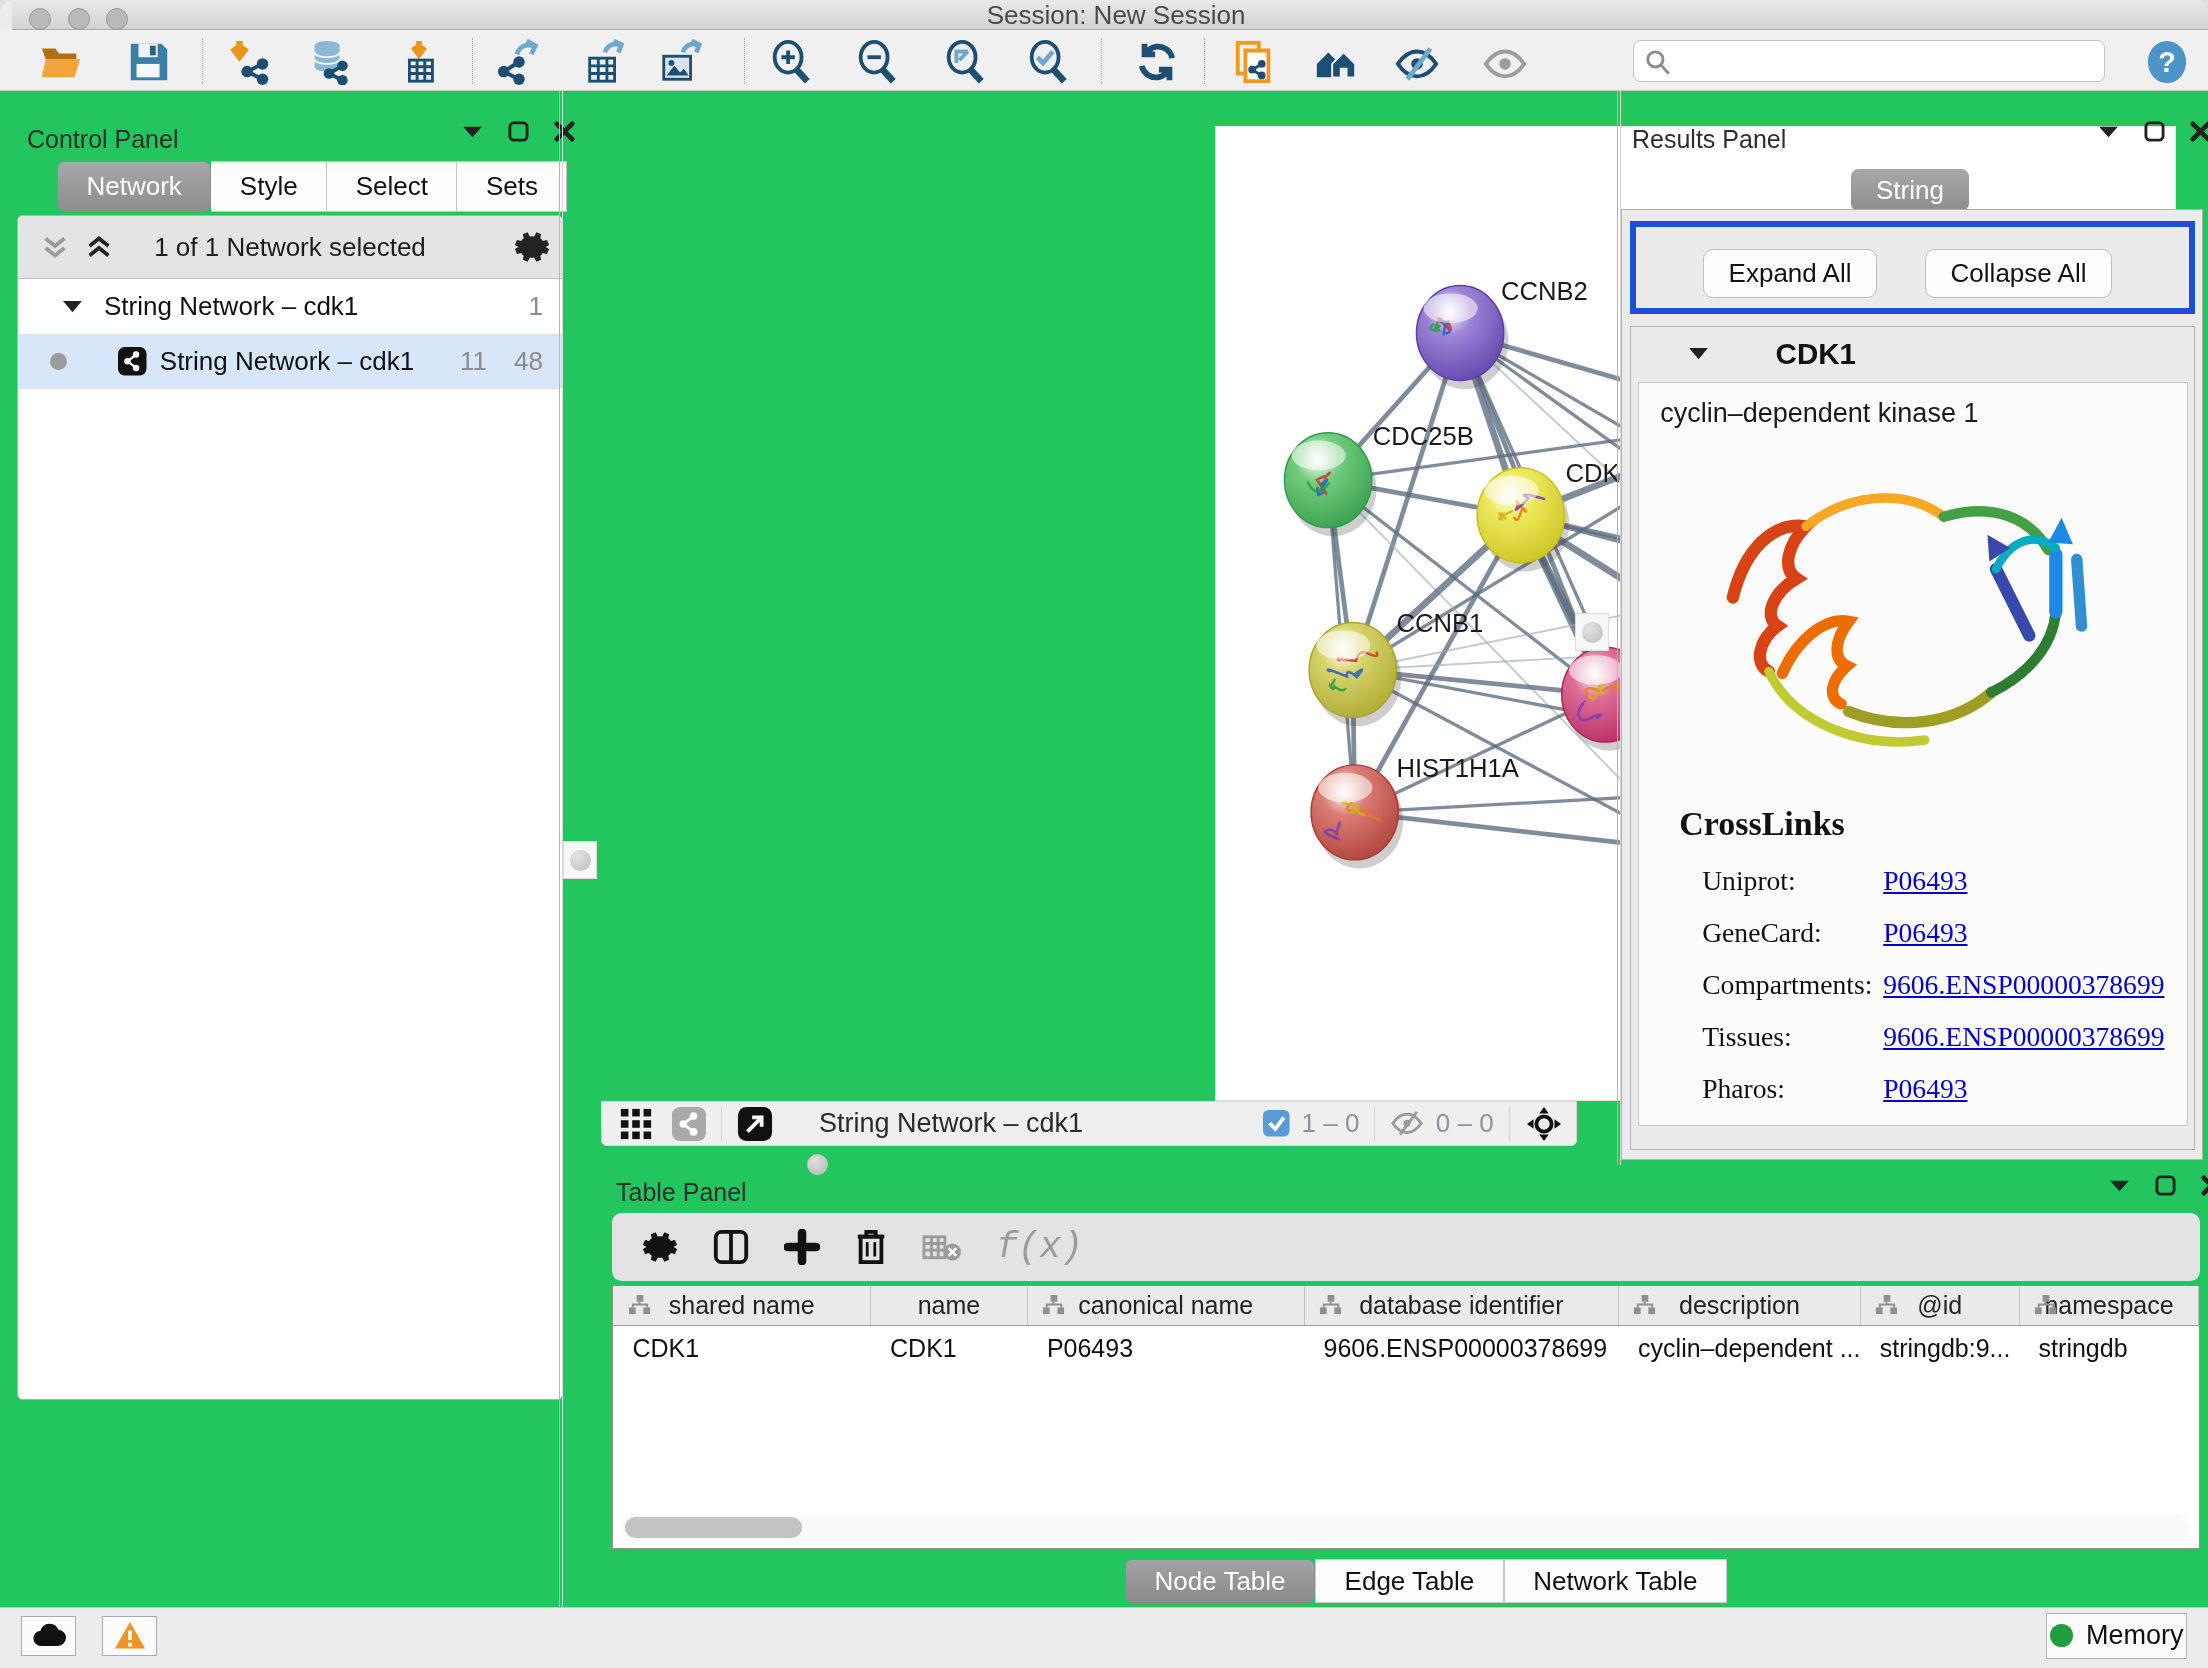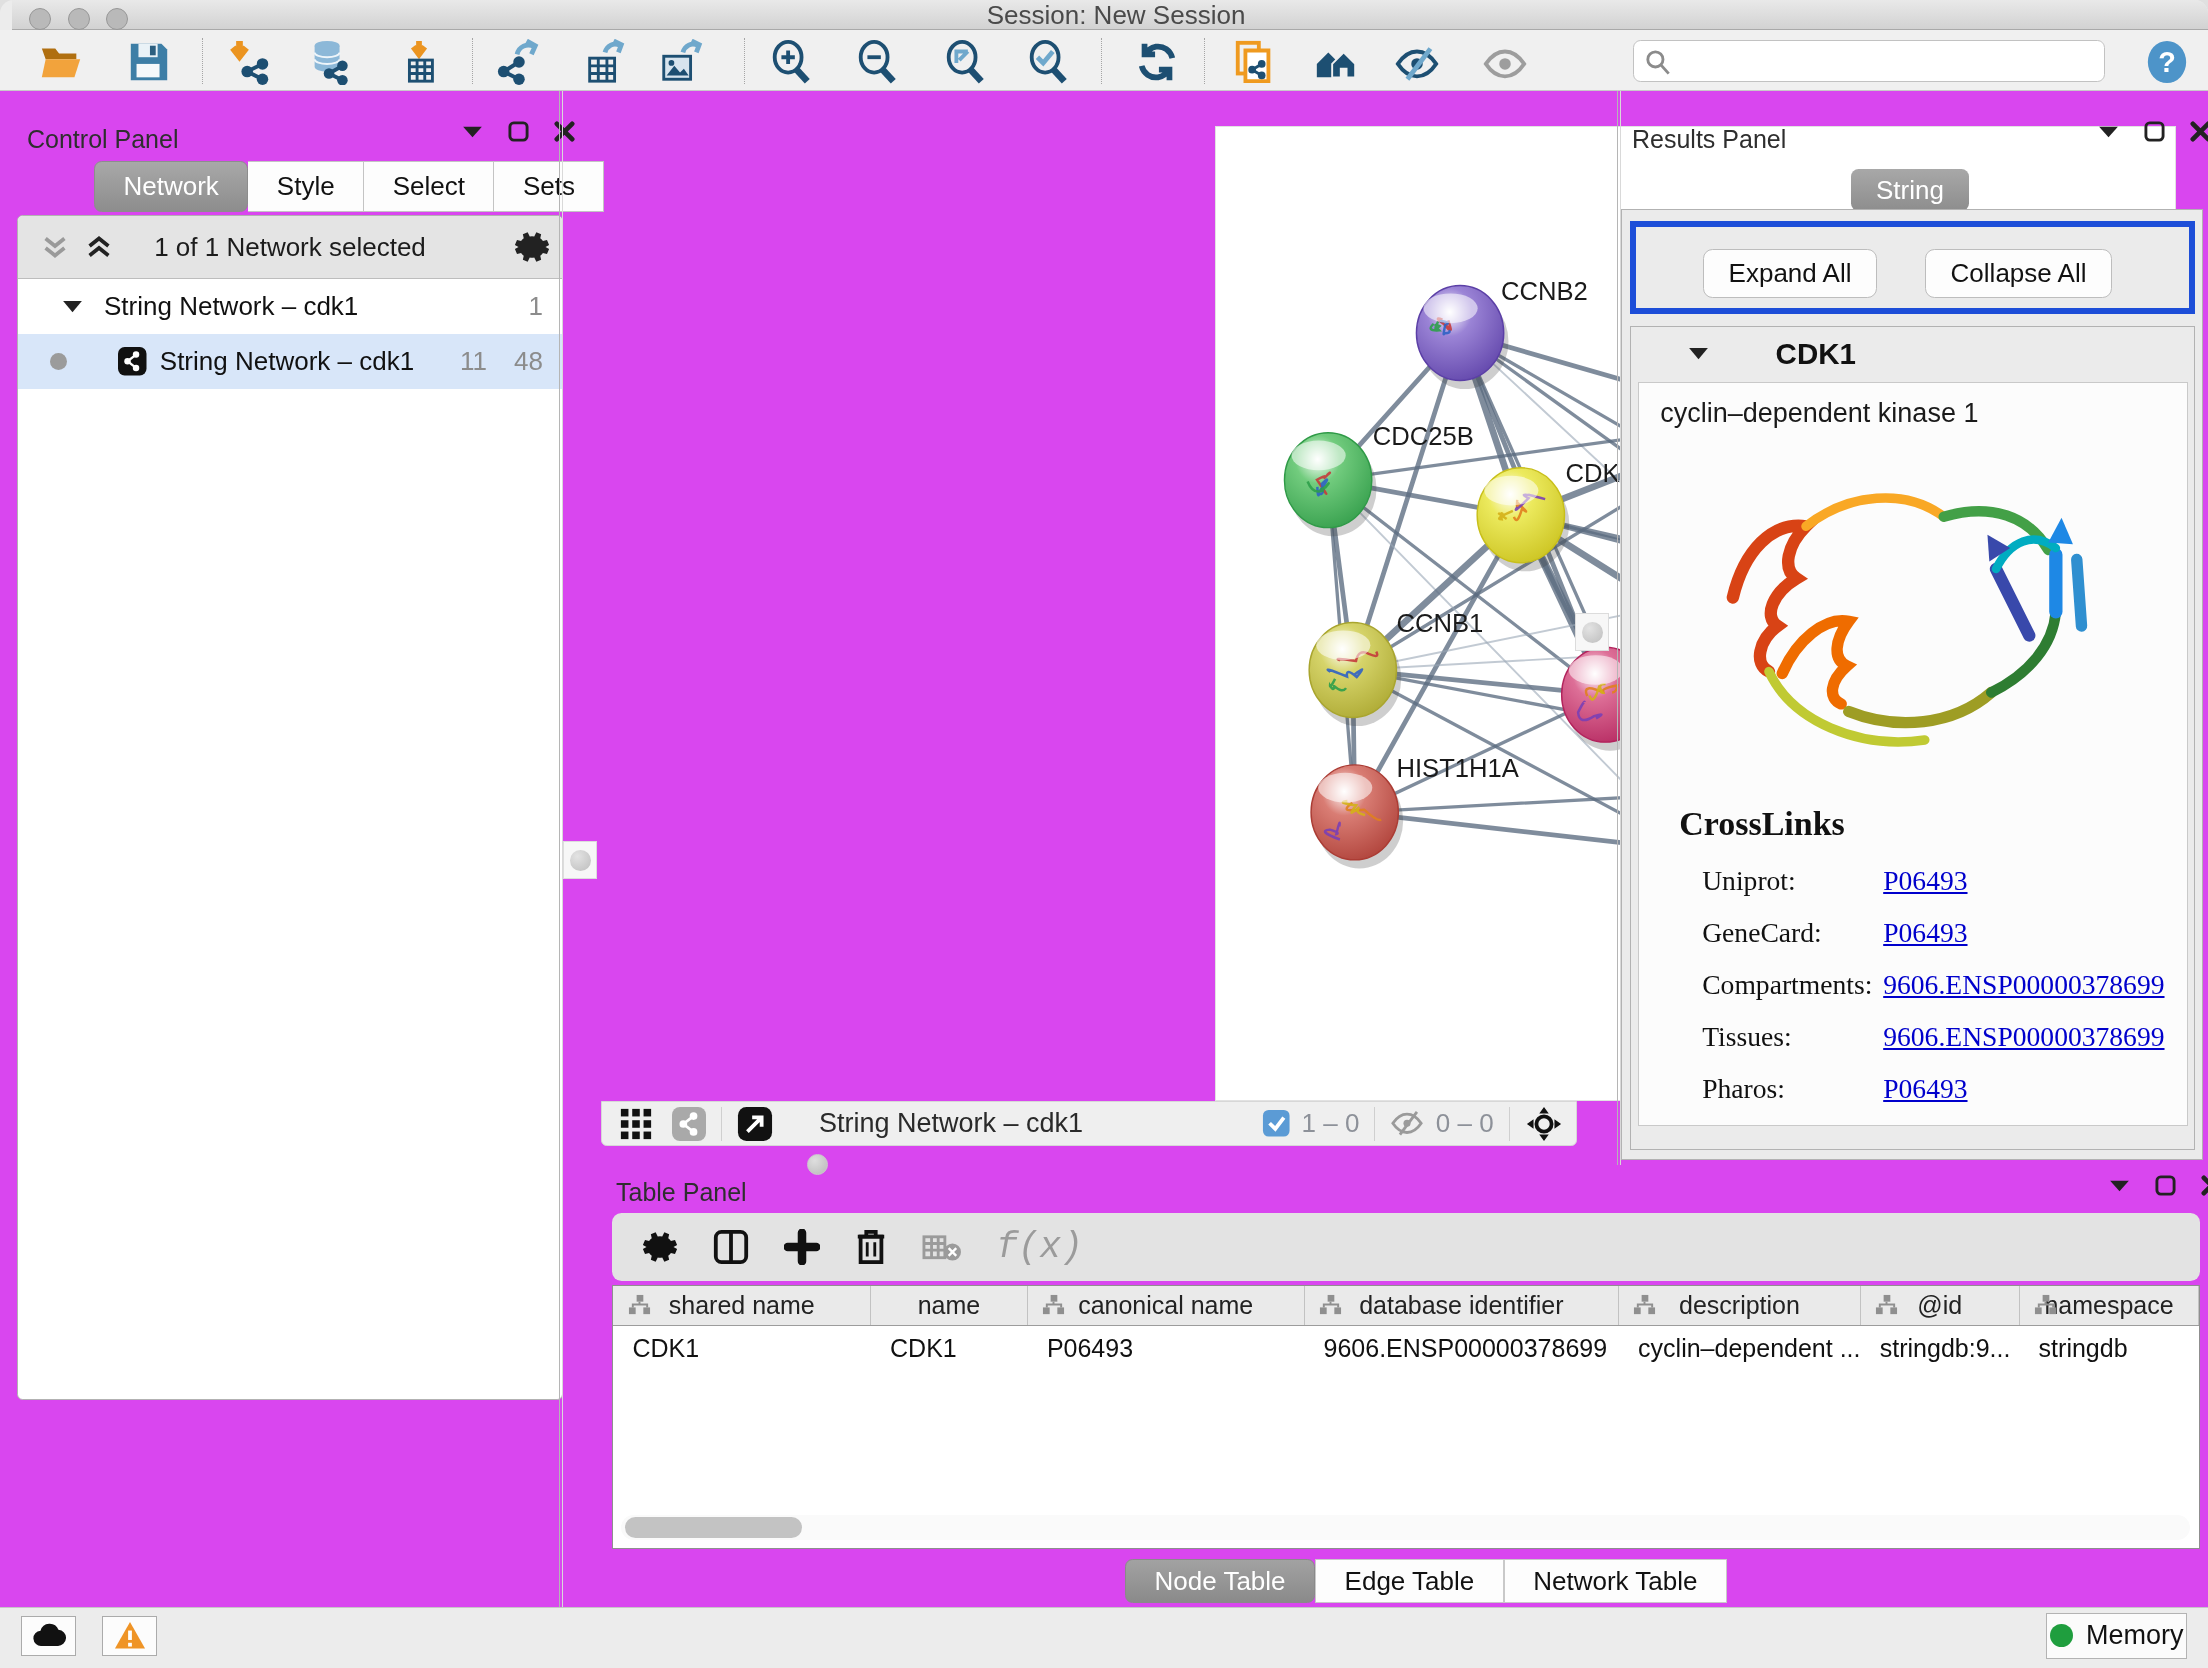--- a/index.html
+++ b/index.html
@@ -18,30 +18,30 @@
   .toolbar { position:absolute; left:0; top:30px; width:100%; height:61px; background:#f0f0f0;
     border-bottom:1.9px solid #c9c9c9; }
   .tb-btn { position:absolute; top:8.6px; width:46px; height:46px; background:none; border:none; cursor:pointer; }
   .tb-sep { position:absolute; top:7.6px; width:0; height:46px; border-left:1.9px dotted #a5a5a5; }
   .searchbox { position:absolute; left:1633px; top:9.5px; width:472px; height:42px; background:#fff;
     border:1.9px solid #c2c2c2; border-radius:7.6px; }
   .searchbox svg { position:absolute; left:9.5px; top:7.6px; }
   .searchbox input { position:absolute; left:48px; top:1.9px; width:409px; height:34px; border:none; outline:none; font-size:25px; background:transparent; }
 
   
-  .content { position:absolute; left:0; top:91px; width:2208px; height:1516px; background:#d946ef; }
+  .content { position:absolute; left:0; top:91px; width:2208px; height:1516px; background:#22c55e; }
   .panel-title { font-size:25px; color:#2e2e2e; }
   .panel-hdr-icons { position:absolute; display:flex; gap:25px; align-items:center; }
 
   
   .cp-title { position:absolute; left:27px; top:34px; }
   .tabs-row { position:absolute; left:57px; top:70px; height:51px; display:flex; }
   .tab { height:51px; padding:0 28.5px; font-size:26px; line-height:49px; background:#fdfdfd;
     border:1px solid #c4c4c4; border-left:none; color:#111; }
-  .tab:first-child { border-left:1px solid #c4c4c4; border-radius:7.6px 0 0 7.6px;margin-left:37px; }
+  .tab:first-child { border-left:1px solid #c4c4c4; border-radius:7.6px 0 0 7.6px; }
   .tab.sel { background:linear-gradient(#a8a8a8,#8d8d8d); color:#fff; border-color:#8d8d8d; border-radius:7.6px; }
   .cp-box { position:absolute; left:17px; top:124px; width:546px; height:1185px; background:#fff;
     border:1px solid #b2b2b2; border-radius:5.7px; overflow:hidden; }
   .cp-box-hdr { height:63px; background:#e4e4e4; border-bottom:1px solid #bdbdbd; position:relative; }
   .cp-box-hdr .summary { position:absolute; left:0; width:100%; text-align:center; line-height:63px; font-size:26px; color:#1c1c1c; }
   .chev { position:absolute; top:15px; }
   .tree-row { position:relative; height:55px; display:flex; align-items:center; font-size:26px; color:#111; }
   .tree-row .cnt { color:#8c8c8c; }
   .tree-row.selected { background:#d8e6f9; }
 

